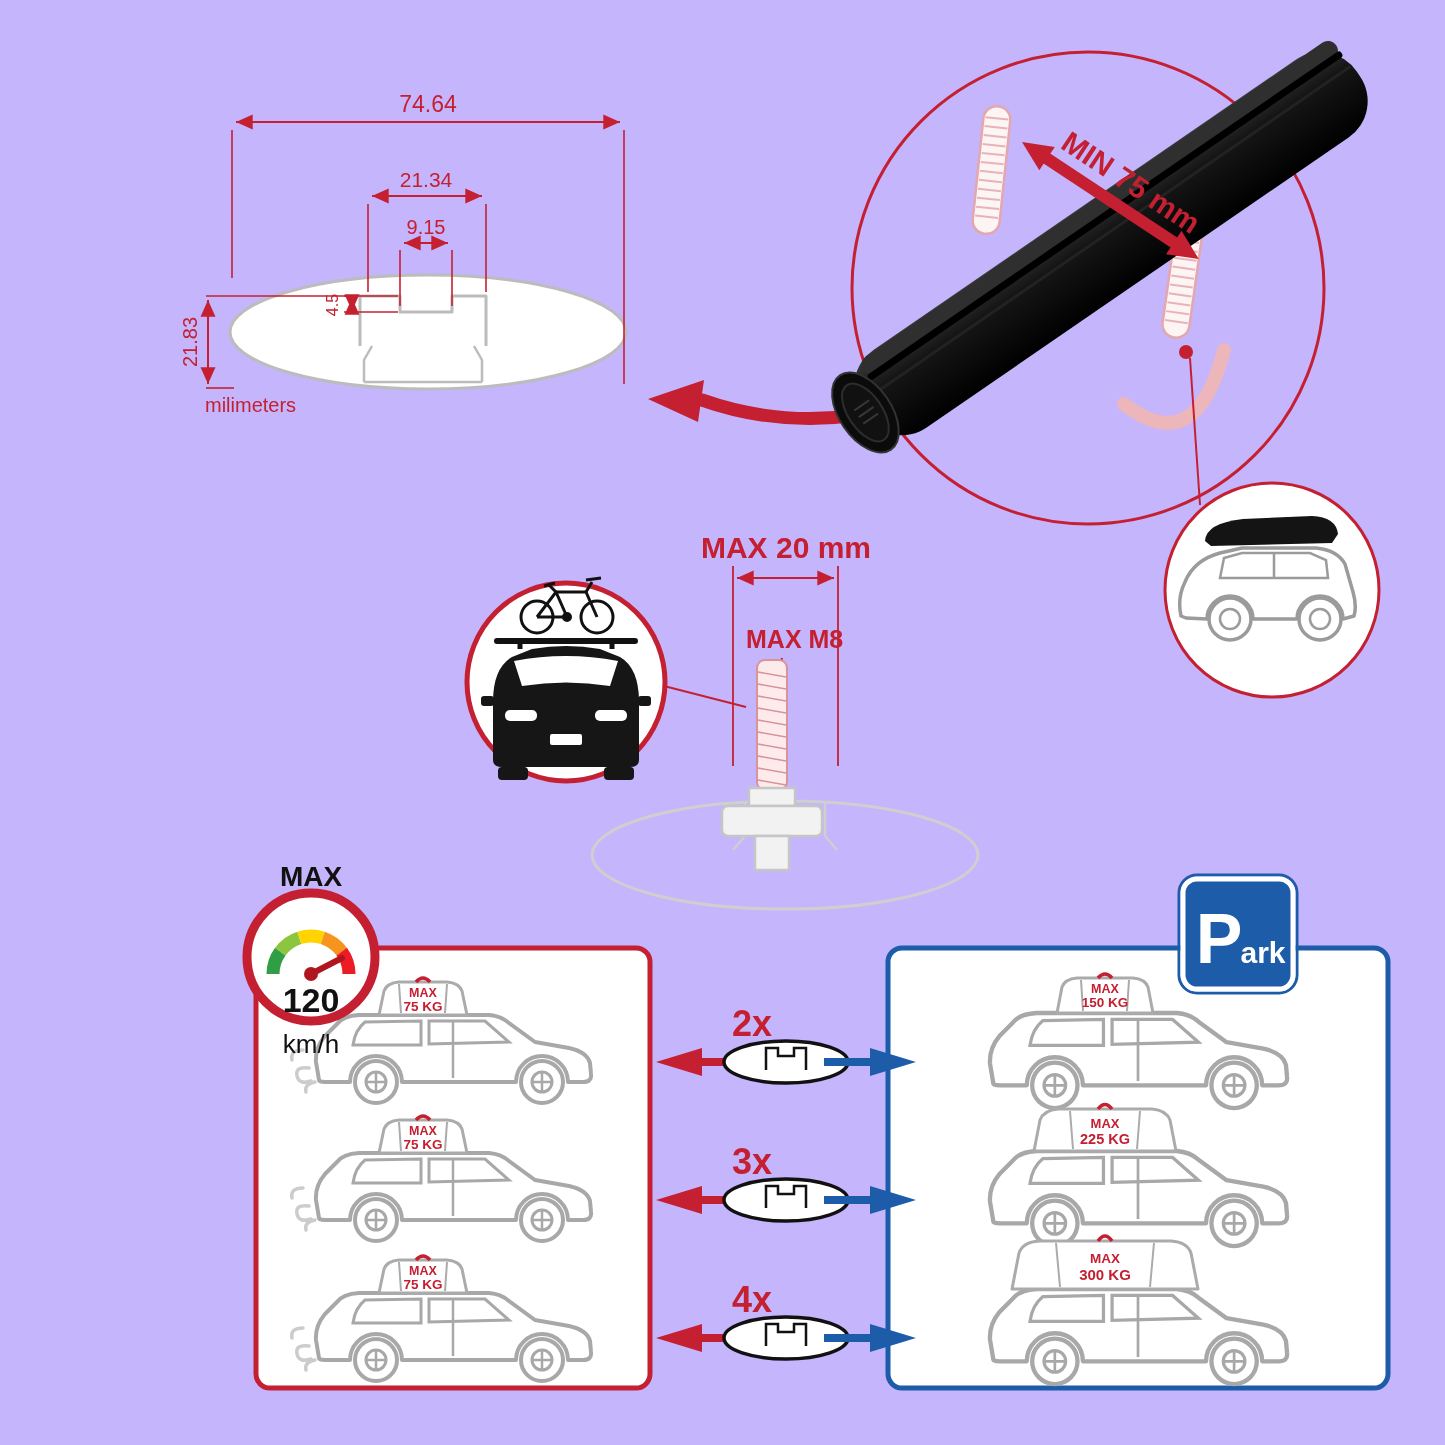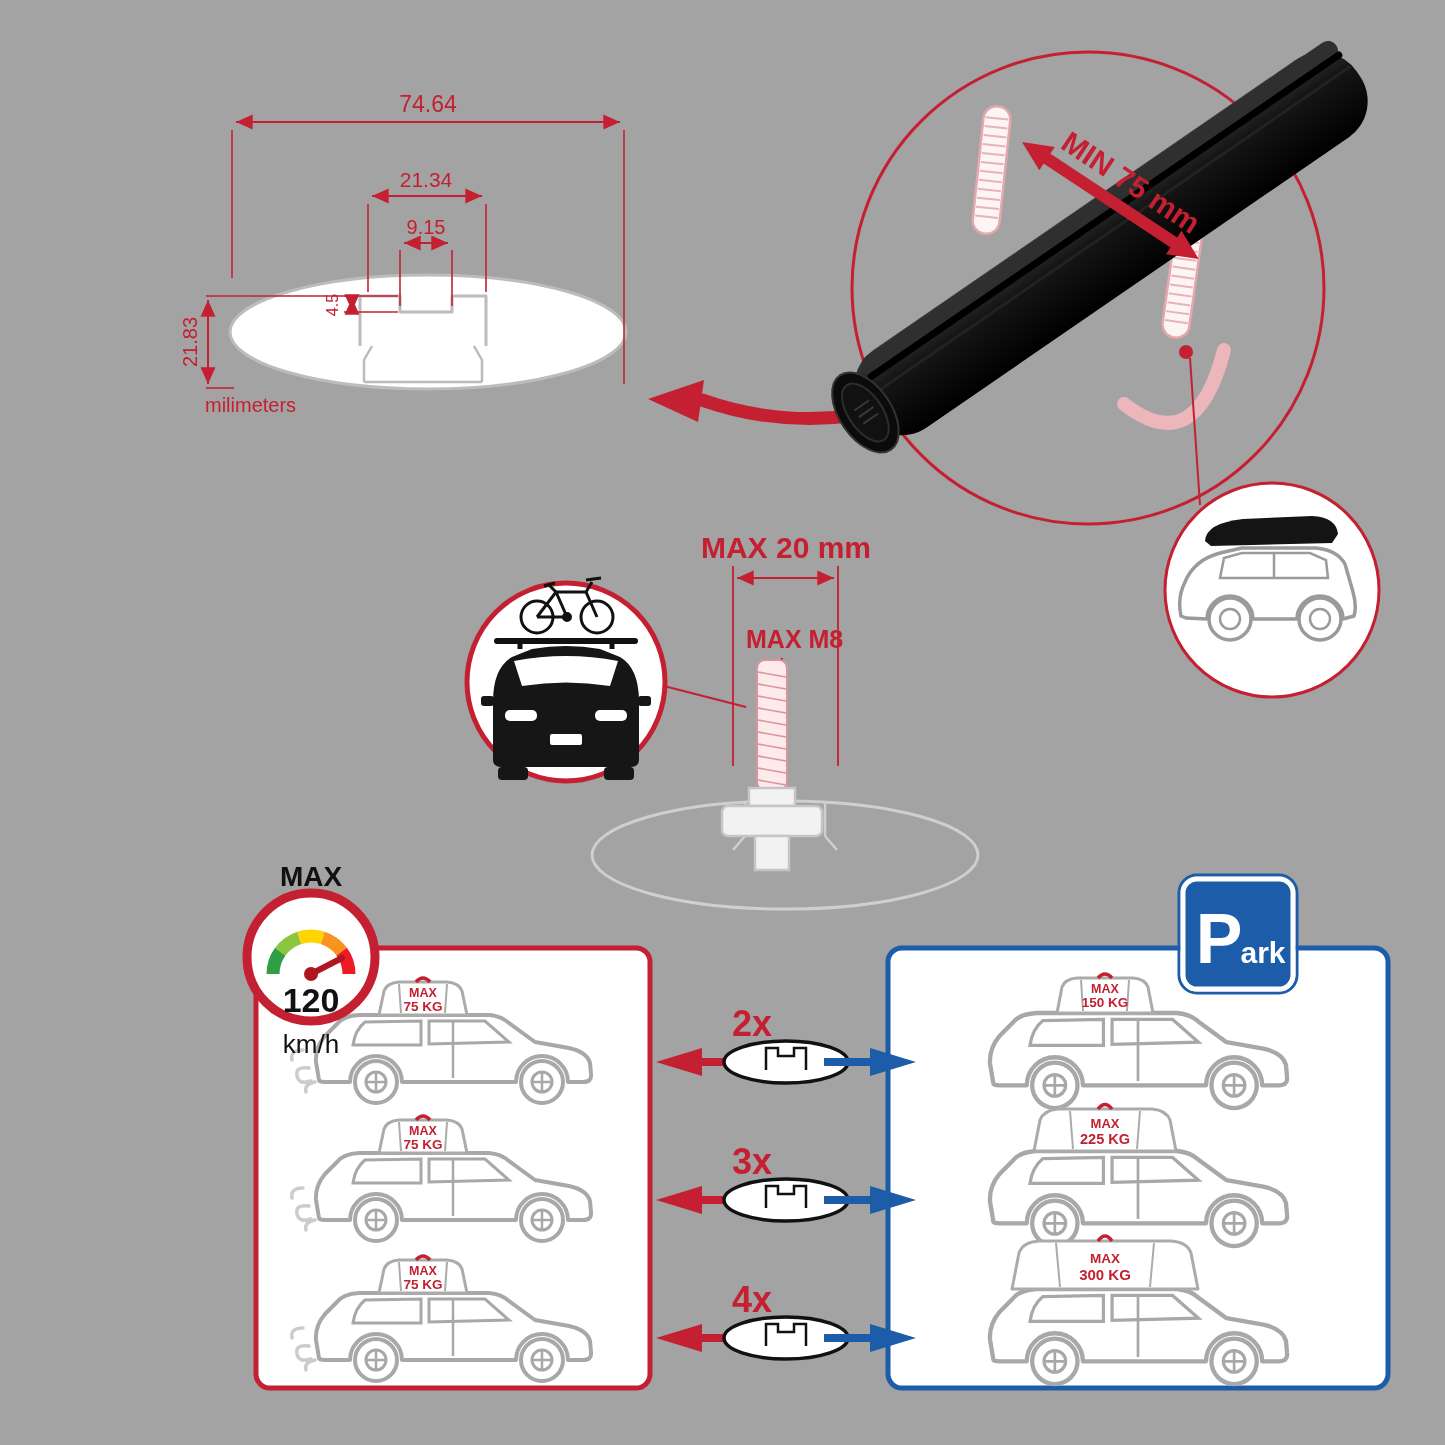--- a/index.html
+++ b/index.html
@@ -1,16 +1,16 @@
 <!DOCTYPE html>
 <html><head>
 <meta charset="utf-8">
 <style>
   html,body{margin:0;padding:0;background:#fff;}
-  .canvas{width:1445px;height:1445px;position:relative;background:#a3a3a3;overflow:hidden;text-align:right;}
+  .canvas{width:1445px;height:1445px;position:relative;background:#c4b5fd;overflow:hidden;text-align:right;}
   svg{display:block;}
   text{font-family:"Liberation Sans","DejaVu Sans",sans-serif;}
   .dim{fill:#c42031;}
   .redb{fill:#c42031;font-weight:bold;}
   .blk{fill:#111;}
 </style>
 </head>
 <body>
 
 <div class="canvas">

